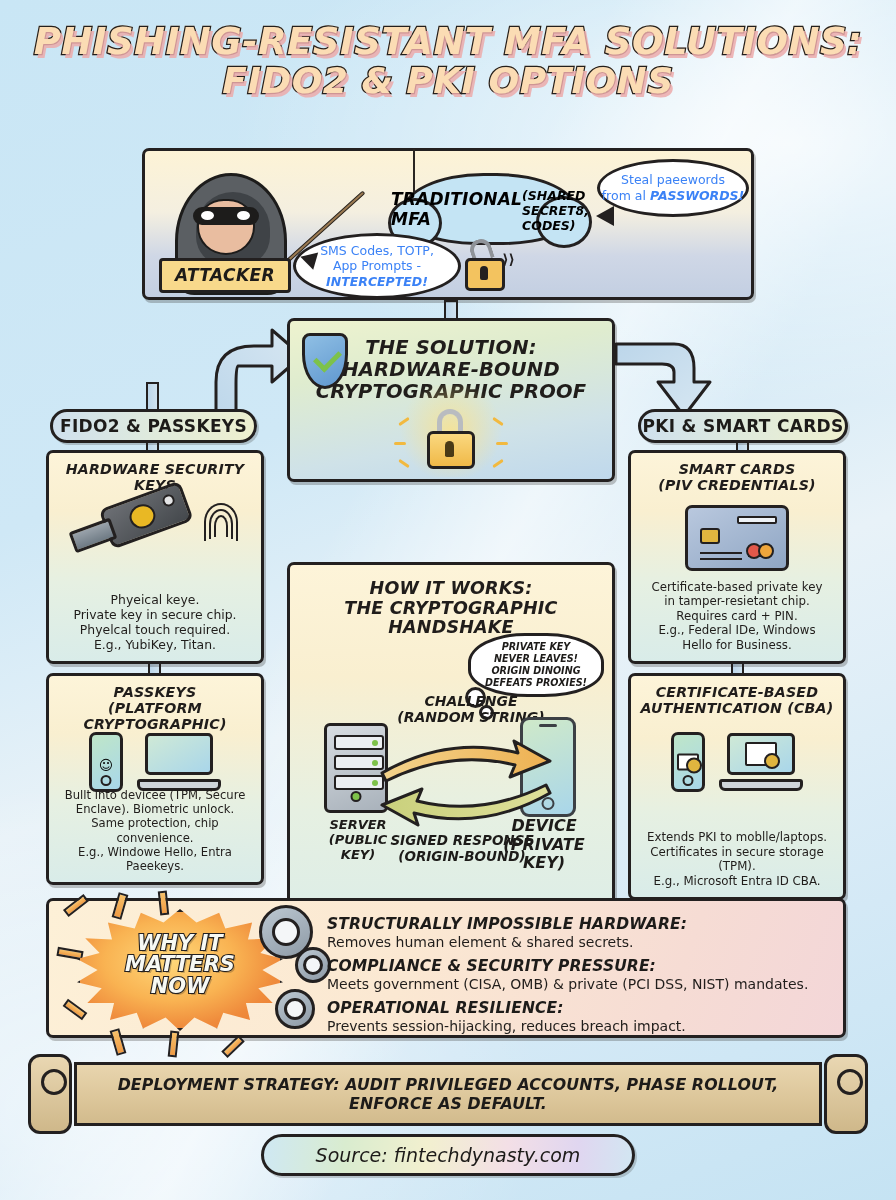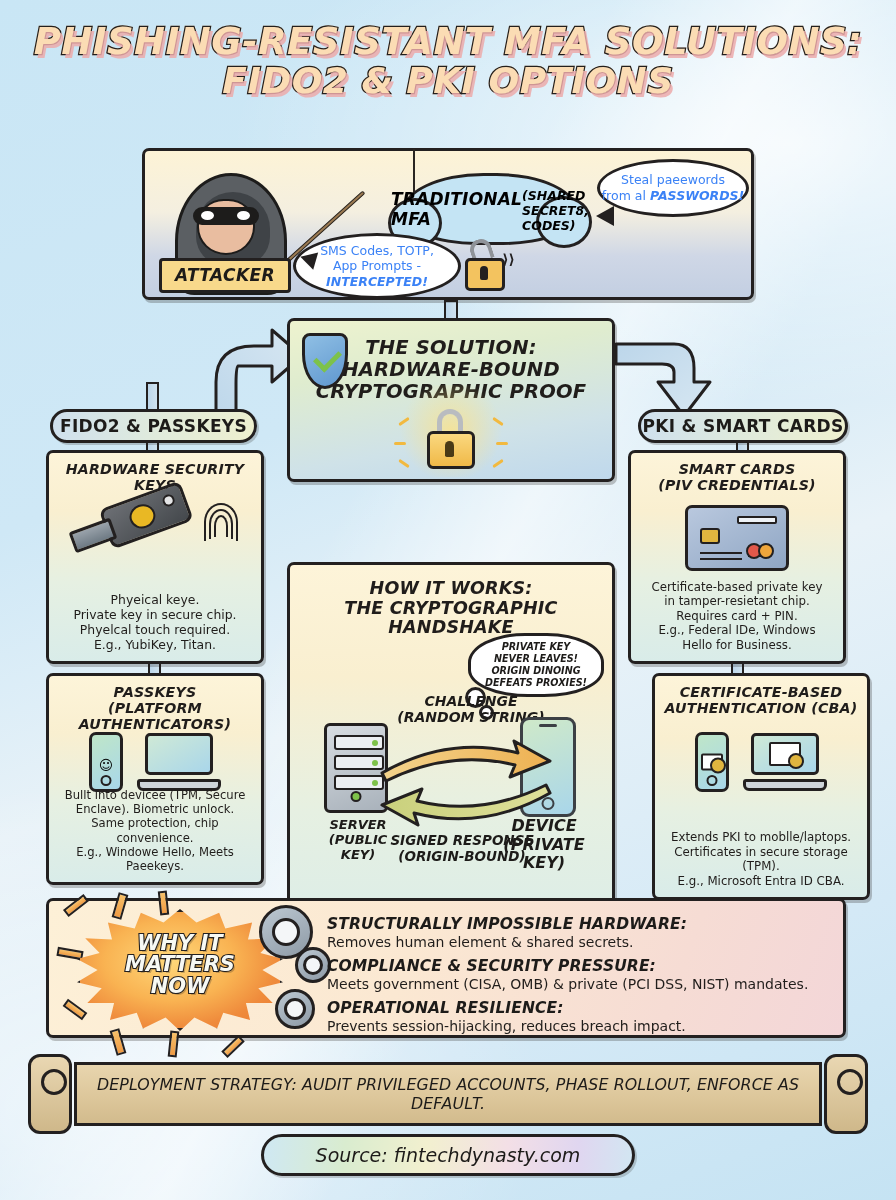--- a/index.html
+++ b/index.html
@@ -154,21 +154,21 @@
   #pill-pki  { left:638px; top:409px; width:210px; }
 
   
   .conn { position:absolute; background:linear-gradient(90deg,#bcd6ea,#cfe2ef); border:2.5px solid #232020; }
   .arrow-curve { position:absolute; }
 
   
   #card-hsk  { left:46px;  top:450px; width:218px; height:214px; }
   #card-pk   { left:46px;  top:673px; width:218px; height:212px; }
   #card-sc   { left:628px; top:450px; width:218px; height:214px; }
-  #card-cba  { left:652px; top:673px; width:218px; height:227px; }
+  #card-cba  { left:628px; top:673px; width:218px; height:227px; }
   .side-card .panel-title { font-size:14.2px; padding:9px 8px 0; }
   .side-card .panel-body { position:absolute; left:7px; right:7px; bottom:9px; font-size:12.4px; }
   .art { position:absolute; left:0; right:0; display:flex; align-items:center; justify-content:center; gap:10px; }
 
   
   .usbkey{position:relative;width:122px;height:46px;transform:rotate(-20deg);}
   .usbkey .slab{position:absolute;right:0;top:0;width:86px;height:42px;background:linear-gradient(160deg,#6c6f74,#44484c);
     border:3px solid #232020;border-radius:8px;}
   .usbkey .gold{position:absolute;right:34px;top:9px;width:26px;height:24px;background:#e9b824;border:2.5px solid #232020;border-radius:50%;}
   .usbkey .dot{position:absolute;right:11px;top:9px;width:12px;height:12px;background:#e4e5e6;border:2.5px solid #232020;border-radius:50%;}
@@ -274,21 +274,21 @@
   }
   .scroll-roll {
     position:absolute; top:2px; width:44px; height:80px;
     background: linear-gradient(180deg,#e9d7b2,#cfb88a);
     border:3px solid #232020; border-radius:12px;
   }
   .scroll-roll.l{left:0;} .scroll-roll.r{right:0;}
   .scroll-roll::after{content:"";position:absolute;left:10px;top:12px;width:20px;height:20px;
     border:3px solid #232020;border-radius:50%;}
   .scroll-text{
-    font-weight:normal; font-style:italic; font-size:15.8px; color:#1d1b19; letter-spacing:.1px;
+    font-weight:bold; font-style:italic; font-size:15.8px; color:#1d1b19; letter-spacing:.1px;
     text-align:center; padding:0 10px;
   }
 
   
   #source-pill {
     position:absolute; left:50%; transform:translateX(-50%); top:1134px;
     width:374px; height:42px; border:3px solid #232020; border-radius:22px;
     background: linear-gradient(95deg,#cfe8f3 0%, #d9eccf 22%, #f2f0cf 44%, #f3dfe6 66%, #e0d6f0 85%, #d2e6f2 100%);
     display:flex; align-items:center; justify-content:center;
     font-size:19px; font-style:italic; color:#1d1b19;
@@ -429,36 +429,36 @@
       <div>Phyeical keye.</div>
       <div>Private key in secure chip.</div>
       <div>Phyelcal touch required.</div>
       <div>E.g., YubiKey, Titan.</div>
     </div>
   </div>
 
   <div class="panel cream side-card" id="card-pk">
     <div class="panel-title">
       <div>PASSKEYS</div>
-      <div>(PLATFORM AUTHENTICATORS)</div>
+      <div>(PLATFORM CRYPTOGRAPHIC)</div>
     </div>
     <div class="art" style="top:56px; gap:14px;">
       <div class="phone">
           <div class="smiley">☺</div>
         </div>
       <div class="laptop">
         <div class="scr"></div>
           <div class="base"></div>
       </div>
     </div>
     <div class="panel-body" style="font-size:11.6px;">
       <div>Bullt into devicee (TPM, Secure</div>
       <div>Enclave). Biometric unlock.</div>
       <div>Same protection, chip convenience.</div>
-      <div>E.g., Windowe Hello, Meets Paeekeys.</div>
+      <div>E.g., Windowe Hello, Entra Paeekeys.</div>
     </div>
   </div>
 
   <div class="panel cream side-card" id="card-sc">
     <div class="panel-title">
       <div>SMART CARDS</div>
       <div>(PIV CREDENTIALS)</div>
     </div>
     <div class="art" style="top:52px;">
       <div class="smartcard">

